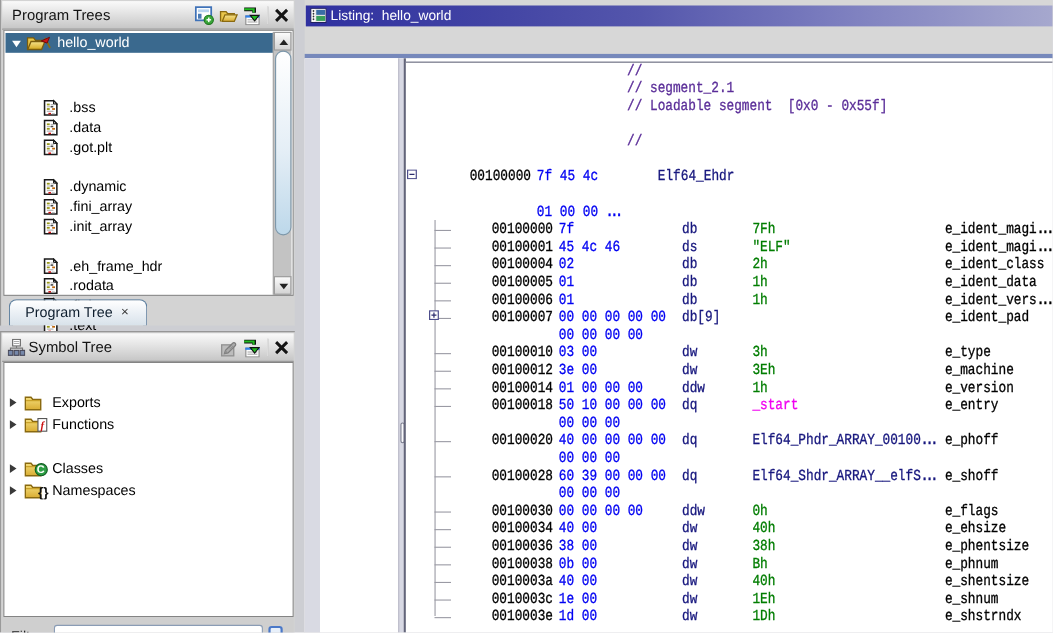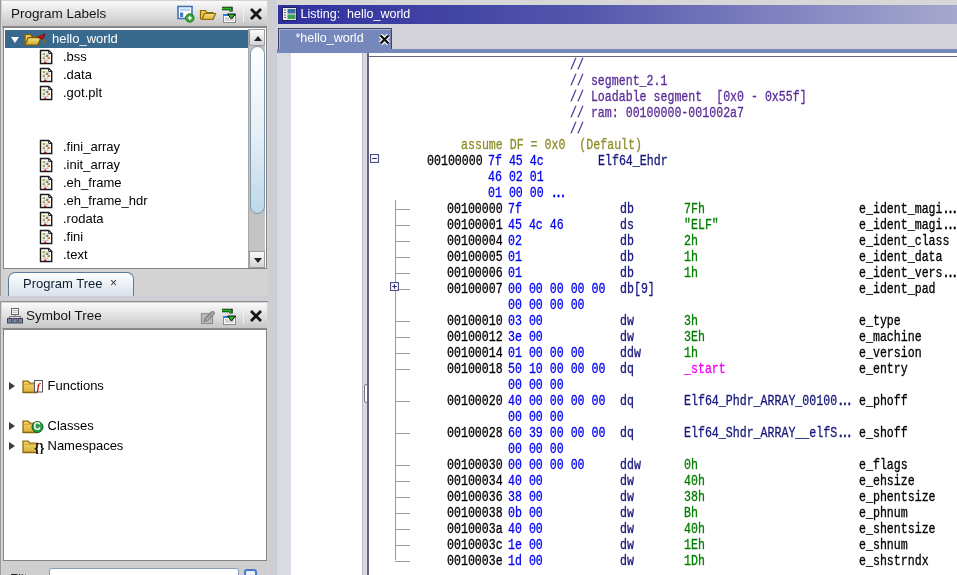--- a/index.html
+++ b/index.html
@@ -8,21 +8,21 @@
 #pt-panel { position:absolute; left:0; top:0; width:268px; height:296px; background:#d3d3d3; border-left:1px solid #9a9a9a; }
 #st-panel { position:absolute; left:0; top:301px; width:268px; height:274px; background:#d3d3d3; border-top:1px solid #8f8f8f; border-left:1px solid #9a9a9a; }
 .phead { position:absolute; left:1px; right:1px; top:1px; height:26px;
   background:linear-gradient(#fafafa,#e3e3e3 45%,#c6c6c6); border-bottom:1px solid #8a8a8a; }
 .ptitle { position:absolute; top:5px; font-size:13.5px; color:#141414; }
 .hicons { position:absolute; right:4px; top:4px; height:18px; display:flex; align-items:center; }
 .hsep { width:1px; height:16px; background:#9a9a9a; border-right:1px solid #f0f0f0; margin:0 5px; }
 .treebox { position:absolute; left:2px; width:264px; background:#fff; border:1px solid #848484; }
 
 
-.ptrow { position:absolute; left:3px; right:6px; height:18px; }
+.ptrow { position:absolute; left:3px; right:6px; height:18px;margin-top:41px; }
 .pticon { position:absolute; left:31px; top:1px; }
 .ptlabel { position:absolute; left:56px; top:0; font-size:13px; line-height:18px; color:#000; }
 #ptsel { position:absolute; left:1px; top:2px; width:244px; height:18px; background:#3a698e; }
 #ptsel .tri { position:absolute; left:6px; top:6.5px; width:0; height:0; border-left:4.5px solid transparent; border-right:4.5px solid transparent; border-top:6.5px solid #fff; }
 #ptsel .hl { position:absolute; left:47px; top:0; font-size:13px; line-height:18px; color:#fff; }
 
 
 #ptscroll { position:absolute; right:1px; top:1px; width:17px; height:239px; background:#c3c3c3; border-left:1px solid #a8a8a8; }
 .sbtn { position:absolute; left:0; width:16px; height:17px; background:linear-gradient(#fbfbfb,#d3d3d3); border:1px solid #9c9c9c; }
 .sbtn .t { position:absolute; left:4px; }
@@ -77,21 +77,21 @@
 .mg { color:#f000f0; }
 
 
 #vline { position:absolute; left:117.5px; top:200px; height:360px; width:1px; background:#9a9aa4; }
 .tick { position:absolute; left:117.5px; width:15.5px; height:1px; background:#9a9aa4; }
 </style></head>
 <body>
 
 <div id="pt-panel">
   <div class="phead">
-    <span class="ptitle" style="left:9px">Program Labels</span>
+    <span class="ptitle" style="left:9px">Program Trees</span>
     <div class="hicons">
       <svg width="18" height="18" viewBox="0 0 18 18">
           <rect x="1" y="1.5" width="14" height="12" fill="#fff" stroke="#3f72b8" stroke-width="1.6"></rect>
           <rect x="3" y="3.5" width="10" height="2.6" fill="#b8d4f0"></rect>
           <rect x="3" y="7.5" width="3.2" height="4.5" fill="#4a7ab5"></rect>
           <circle cx="12.8" cy="13" r="4.2" fill="#3aa63a" stroke="#1d771d"></circle>
           <rect x="10.7" y="12.35" width="4.2" height="1.3" fill="#fff"></rect>
           <rect x="12.15" y="10.9" width="1.3" height="4.2" fill="#fff"></rect>
         </svg>
       <span style="width:4px"></span>
@@ -179,20 +179,36 @@
             <rect x="4.6" y="6.6" width="4.4" height="1" fill="#b8b8b8"></rect>
             <rect x="8.2" y="6.3" width="2.2" height="1.4" fill="#4a4a4a"></rect>
             <rect x="4.6" y="8.3" width="2.6" height="1.6" fill="#99991a"></rect>
             <rect x="9.4" y="8.3" width="2.6" height="1.6" fill="#c06a10"></rect>
             <rect x="4.6" y="10.6" width="6" height="1.2" fill="#b8b8b8"></rect>
             <rect x="6" y="12.6" width="2.4" height="1.4" fill="#cc1111"></rect>
             <rect x="9.2" y="12.8" width="2.6" height="1" fill="#c0c0c0"></rect>
           </svg></span>
         <span class="ptlabel">.data</span>
       </div>
+<div class="ptrow" style="top:92px">
+        <span class="pticon"><svg width="16" height="16" viewBox="0 0 16 16">
+            <path d="M2.5 1.5 h8.2 l3 3 v10 h-11.2 z" fill="#ffffff" stroke="#1a1a1a" stroke-width="1.4"></path>
+            <path d="M10.7 1.5 l3 3 h-3 z" fill="#e8e8e8" stroke="#1a1a1a" stroke-width="1"></path>
+            <rect x="4.6" y="4.2" width="2.6" height="1.6" fill="#99991a"></rect>
+            <rect x="8" y="4.6" width="3.4" height="1" fill="#b0b0b0"></rect>
+            <rect x="4.6" y="6.6" width="4.4" height="1" fill="#b8b8b8"></rect>
+            <rect x="8.2" y="6.3" width="2.2" height="1.4" fill="#4a4a4a"></rect>
+            <rect x="4.6" y="8.3" width="2.6" height="1.6" fill="#99991a"></rect>
+            <rect x="9.4" y="8.3" width="2.6" height="1.6" fill="#c06a10"></rect>
+            <rect x="4.6" y="10.6" width="6" height="1.2" fill="#b8b8b8"></rect>
+            <rect x="6" y="12.6" width="2.4" height="1.4" fill="#cc1111"></rect>
+            <rect x="9.2" y="12.8" width="2.6" height="1" fill="#c0c0c0"></rect>
+          </svg></span>
+        <span class="ptlabel">.dynamic</span>
+      </div>
 <div class="ptrow" style="top:110px">
         <span class="pticon"><svg width="16" height="16" viewBox="0 0 16 16">
             <path d="M2.5 1.5 h8.2 l3 3 v10 h-11.2 z" fill="#ffffff" stroke="#1a1a1a" stroke-width="1.4"></path>
             <path d="M10.7 1.5 l3 3 h-3 z" fill="#e8e8e8" stroke="#1a1a1a" stroke-width="1"></path>
             <rect x="4.6" y="4.2" width="2.6" height="1.6" fill="#99991a"></rect>
             <rect x="8" y="4.6" width="3.4" height="1" fill="#b0b0b0"></rect>
             <rect x="4.6" y="6.6" width="4.4" height="1" fill="#b8b8b8"></rect>
             <rect x="8.2" y="6.3" width="2.2" height="1.4" fill="#4a4a4a"></rect>
             <rect x="4.6" y="8.3" width="2.6" height="1.6" fill="#99991a"></rect>
             <rect x="9.4" y="8.3" width="2.6" height="1.6" fill="#c06a10"></rect>
@@ -210,36 +226,20 @@
             <rect x="8" y="4.6" width="3.4" height="1" fill="#b0b0b0"></rect>
             <rect x="4.6" y="6.6" width="4.4" height="1" fill="#b8b8b8"></rect>
             <rect x="8.2" y="6.3" width="2.2" height="1.4" fill="#4a4a4a"></rect>
             <rect x="4.6" y="8.3" width="2.6" height="1.6" fill="#99991a"></rect>
             <rect x="9.4" y="8.3" width="2.6" height="1.6" fill="#c06a10"></rect>
             <rect x="4.6" y="10.6" width="6" height="1.2" fill="#b8b8b8"></rect>
             <rect x="6" y="12.6" width="2.4" height="1.4" fill="#cc1111"></rect>
             <rect x="9.2" y="12.8" width="2.6" height="1" fill="#c0c0c0"></rect>
           </svg></span>
         <span class="ptlabel">.init_array</span>
-      </div>
-<div class="ptrow" style="top:146px">
-        <span class="pticon"><svg width="16" height="16" viewBox="0 0 16 16">
-            <path d="M2.5 1.5 h8.2 l3 3 v10 h-11.2 z" fill="#ffffff" stroke="#1a1a1a" stroke-width="1.4"></path>
-            <path d="M10.7 1.5 l3 3 h-3 z" fill="#e8e8e8" stroke="#1a1a1a" stroke-width="1"></path>
-            <rect x="4.6" y="4.2" width="2.6" height="1.6" fill="#99991a"></rect>
-            <rect x="8" y="4.6" width="3.4" height="1" fill="#b0b0b0"></rect>
-            <rect x="4.6" y="6.6" width="4.4" height="1" fill="#b8b8b8"></rect>
-            <rect x="8.2" y="6.3" width="2.2" height="1.4" fill="#4a4a4a"></rect>
-            <rect x="4.6" y="8.3" width="2.6" height="1.6" fill="#99991a"></rect>
-            <rect x="9.4" y="8.3" width="2.6" height="1.6" fill="#c06a10"></rect>
-            <rect x="4.6" y="10.6" width="6" height="1.2" fill="#b8b8b8"></rect>
-            <rect x="6" y="12.6" width="2.4" height="1.4" fill="#cc1111"></rect>
-            <rect x="9.2" y="12.8" width="2.6" height="1" fill="#c0c0c0"></rect>
-          </svg></span>
-        <span class="ptlabel">.eh_frame</span>
       </div>
 <div class="ptrow" style="top:164px">
         <span class="pticon"><svg width="16" height="16" viewBox="0 0 16 16">
             <path d="M2.5 1.5 h8.2 l3 3 v10 h-11.2 z" fill="#ffffff" stroke="#1a1a1a" stroke-width="1.4"></path>
             <path d="M10.7 1.5 l3 3 h-3 z" fill="#e8e8e8" stroke="#1a1a1a" stroke-width="1"></path>
             <rect x="4.6" y="4.2" width="2.6" height="1.6" fill="#99991a"></rect>
             <rect x="8" y="4.6" width="3.4" height="1" fill="#b0b0b0"></rect>
             <rect x="4.6" y="6.6" width="4.4" height="1" fill="#b8b8b8"></rect>
             <rect x="8.2" y="6.3" width="2.2" height="1.4" fill="#4a4a4a"></rect>
             <rect x="4.6" y="8.3" width="2.6" height="1.6" fill="#99991a"></rect>
@@ -343,20 +343,34 @@
           <path d="M1 2.5 h8.6 v3" fill="none" stroke="#22bb22" stroke-width="1.8"></path>
           <path d="M10.5 13 l-4-5 h8 z" fill="#22bb22" stroke="#111" stroke-width="1"></path>
         </svg>
       <div class="hsep"></div>
       <svg width="14" height="14" viewBox="0 0 14 14">
           <path d="M2 2 L12 12 M12 2 L2 12" stroke="#141414" stroke-width="2.7"></path>
         </svg>
     </div>
   </div>
   <div class="treebox" style="top:27px; height:232px;">
+<div class="strow" style="top:26px">
+        <span class="arrow"></span>
+        <span class="stico"><svg width="30" height="16" viewBox="0 0 30 16">
+            <defs>
+              <linearGradient id="fg" x1="0" y1="0" x2="0" y2="1">
+                <stop offset="0" stop-color="#f4dc7a"></stop>
+                <stop offset="1" stop-color="#d9ad33"></stop>
+              </linearGradient>
+            </defs>
+            <path d="M1 3.2 h5.2 l1.6 2 h7.2 v9.3 h-14 z" fill="url(#fg)" stroke="#8a6a10" stroke-width="1.3"></path>
+            <path d="M1.7 6.2 h12.6" stroke="#caa22a" stroke-width="1"></path>
+          </svg></span>
+        <span class="stlabel">Exports</span>
+      </div>
 <div class="strow" style="top:46px">
         <span class="arrow"></span>
         <span class="stico"><svg width="30" height="16" viewBox="0 0 30 16">
             <defs>
               <linearGradient id="fg" x1="0" y1="0" x2="0" y2="1">
                 <stop offset="0" stop-color="#f4dc7a"></stop>
                 <stop offset="1" stop-color="#d9ad33"></stop>
               </linearGradient>
             </defs>
             <path d="M1 3.2 h5.2 l1.6 2 h7.2 v9.3 h-14 z" fill="url(#fg)" stroke="#8a6a10" stroke-width="1.3"></path>
@@ -412,29 +426,20 @@
           <rect x="0.5" y="0.5" width="14" height="13" fill="#e8e8e8" stroke="#202060"></rect>
           <rect x="1.5" y="1.5" width="3" height="11" fill="#fff"></rect>
           <circle cx="3" cy="3" r="0.8" fill="#333"></circle>
           <circle cx="3" cy="5.5" r="0.8" fill="#333"></circle>
           <circle cx="3" cy="8" r="0.8" fill="#333"></circle>
           <circle cx="3" cy="10.5" r="0.8" fill="#333"></circle>
           <rect x="5.5" y="2" width="8" height="4.5" fill="#3a6ea5"></rect>
           <rect x="5.5" y="7.5" width="8" height="4.5" fill="#3aa05a"></rect>
         </svg></span>
   </div>
-  <div id="ltabrow">
-      <div id="ltab">
-        <span>*hello_world</span>
-    <span style="position:absolute;left:99px;top:4px"><svg width="13" height="13" viewBox="0 0 13 13">
-            <path d="M2.5 2.5 L10.5 10.5 M10.5 2.5 L2.5 10.5" stroke="#fff" stroke-width="4.6"></path>
-            <path d="M2.5 2.5 L10.5 10.5 M10.5 2.5 L2.5 10.5" stroke="#111" stroke-width="2.4"></path>
-          </svg></span>
-  </div>
-    </div>
   <div id="lstrip"></div>
   <div id="lcontent">
     <div id="lgutter"></div>
     <div id="lmargin"></div>
     <div id="lscroll">
         <div class="th"></div>
       </div>
     <div id="lborder"></div>
     <div id="lview"></div>
   </div>
@@ -469,36 +474,27 @@
       </svg>
 <div class="ln" style="top:56.5px">
         <span class="cm" style="left:293.3px">//</span>
       </div>
 <div class="ln" style="top:72.5px">
         <span class="cm" style="left:293.3px">// segment_2.1</span>
       </div>
 <div class="ln" style="top:88.5px">
         <span class="cm" style="left:293.3px">// Loadable segment  [0x0 - 0x55f]</span>
       </div>
-<div class="ln" style="top:104.5px">
-        <span class="cm" style="left:293.3px">// ram: 00100000-001002a7</span>
-      </div>
 <div class="ln" style="top:120.5px">
         <span class="cm" style="left:293.3px">//</span>
-      </div>
-<div class="ln" style="top:136.5px">
-        <span class="as" style="left:183.5px">assume DF = 0x0  (Default)</span>
       </div>
 <div class="ln" style="top:152.5px">
         <span class="ad" style="left:149.5px">00100000</span>
         <span class="by" style="left:210.5px">7f 45 4c</span>
         <span class="nv" style="left:321px">Elf64_Ehdr</span>
-      </div>
-<div class="ln" style="top:168.5px">
-        <span class="by" style="left:210.5px">46 02 01</span>
       </div>
 <div class="ln" style="top:184.5px">
         <span class="by" style="left:210.5px">01 00 00 <i class="dd">...</i></span>
       </div>
 <div class="ln" style="top:200.5px">
         <span class="ad" style="left:170px">00100000</span>
         <span class="by" style="left:231px">7f</span>
         <span class="nv" style="left:342.5px">db</span>
         <span class="gr" style="left:407px">7Fh</span>
         <span class="ad" style="left:582px">e_ident_magi<i class="dd">...</i></span>

